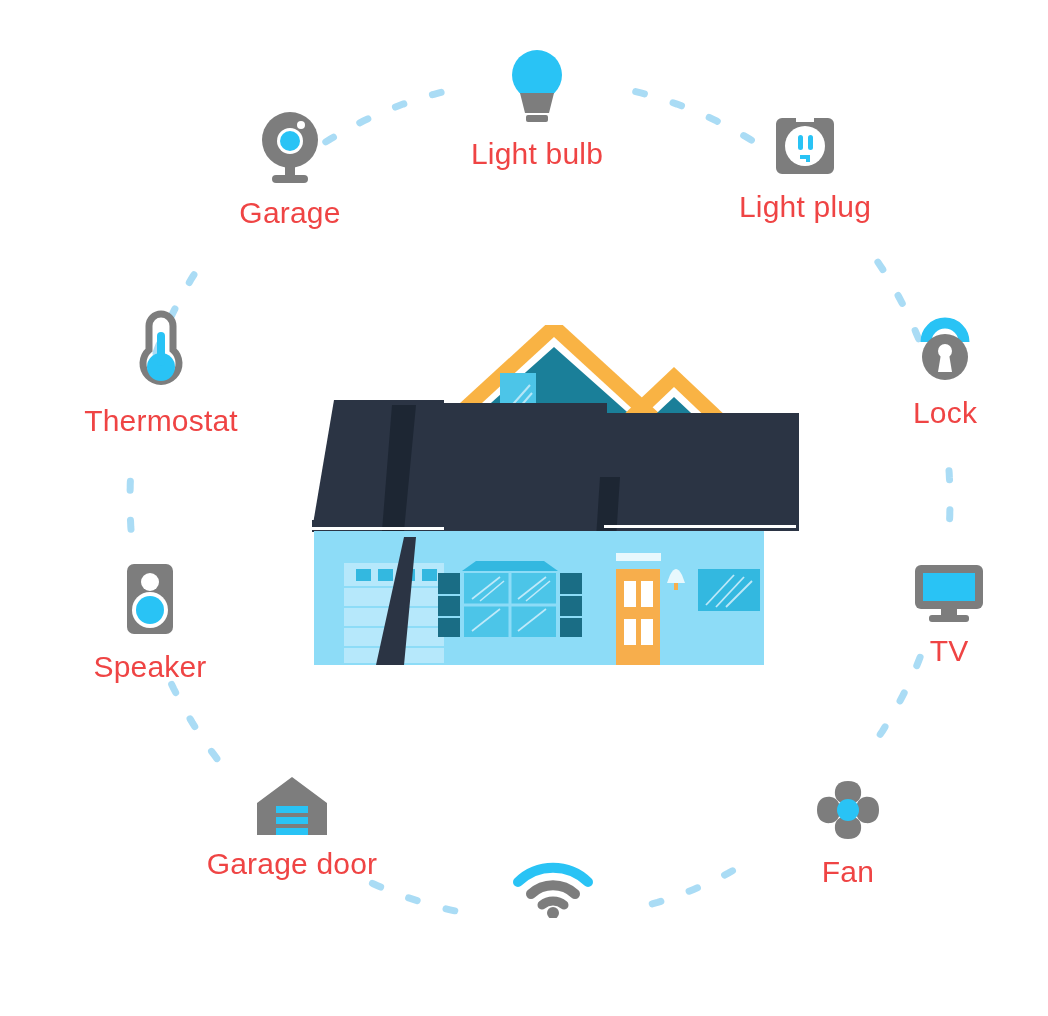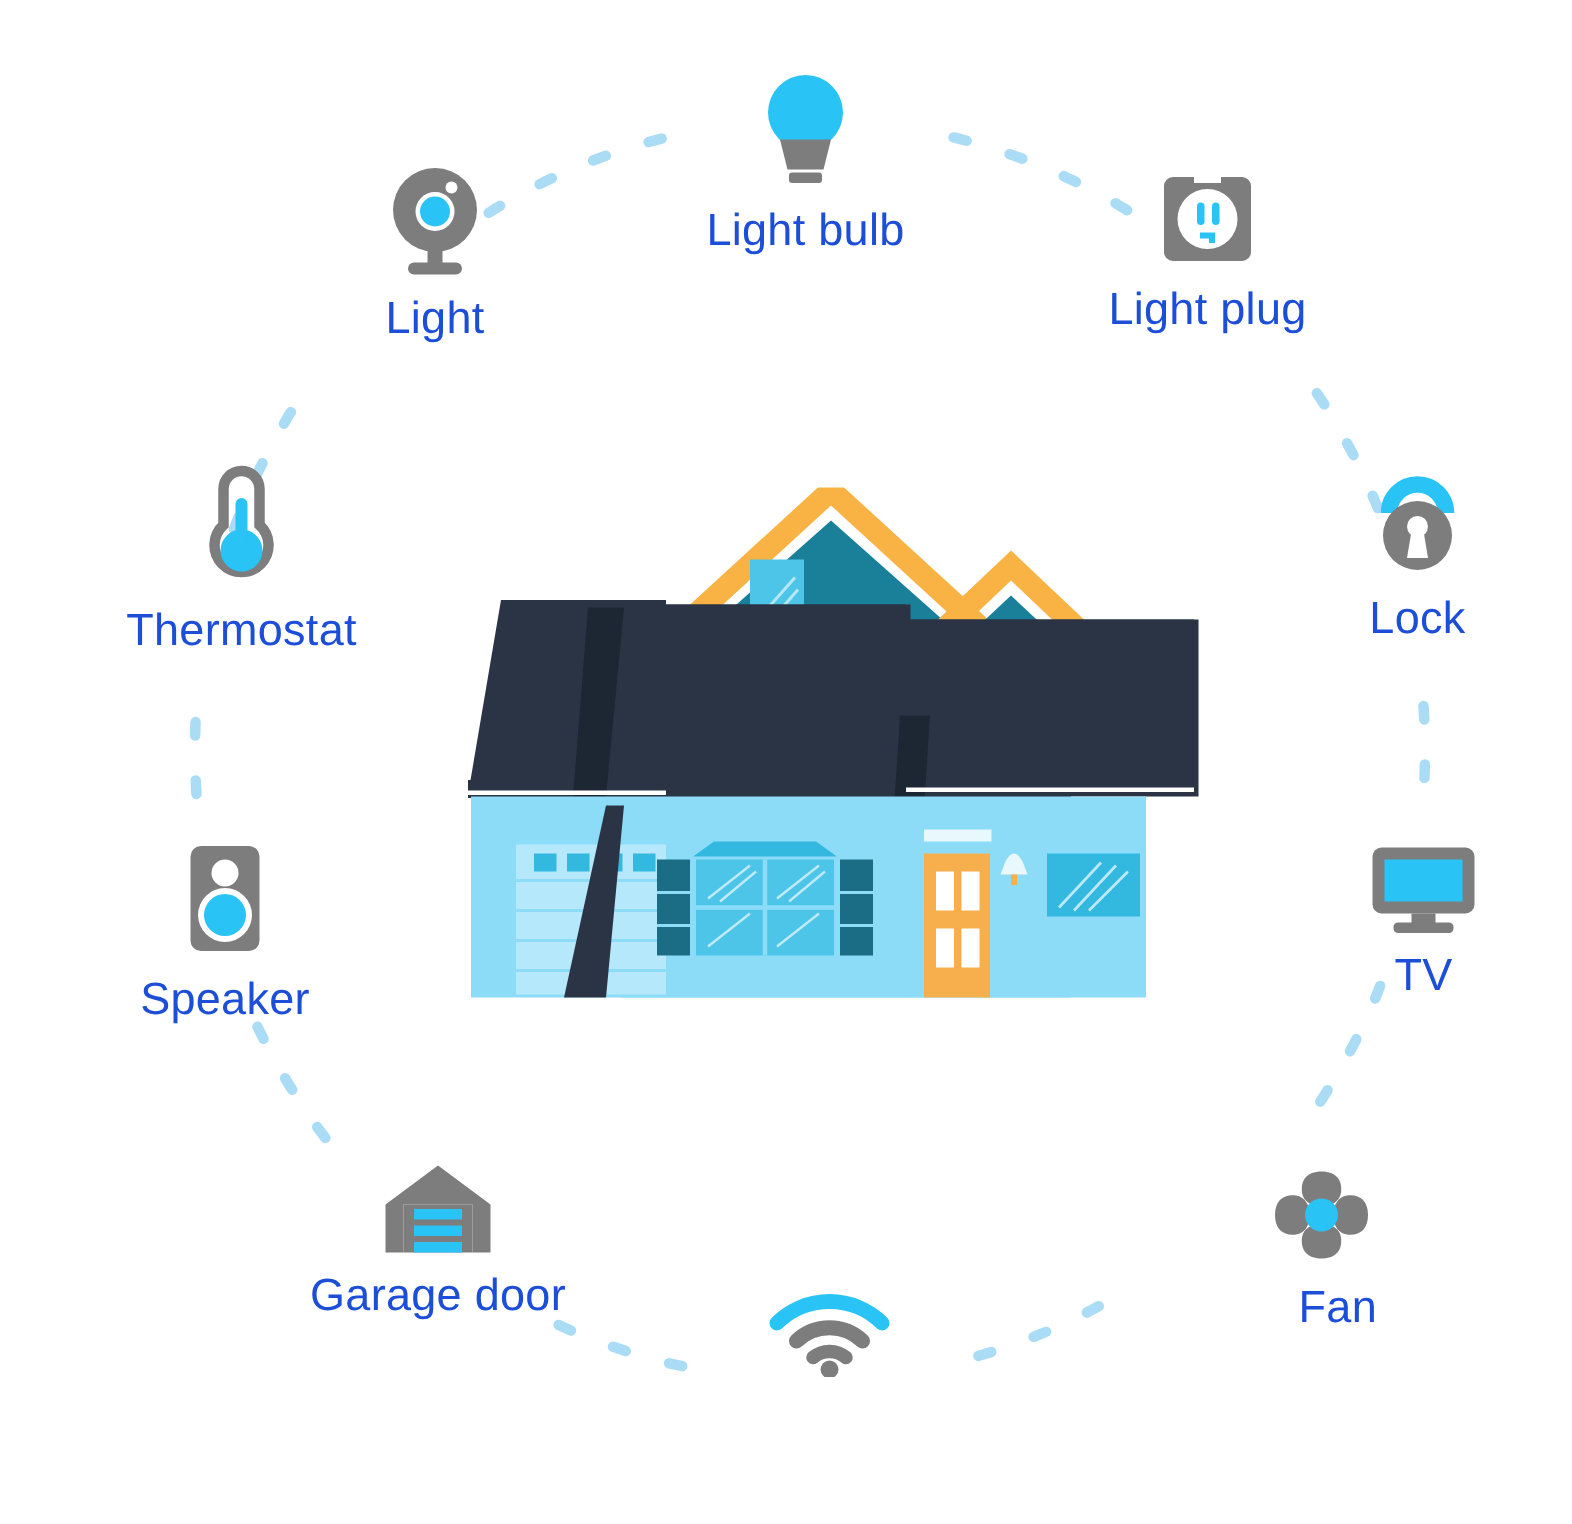--- a/index.html
+++ b/index.html
@@ -38,21 +38,21 @@
     display: block;
     margin: 0 auto;
     line-height: 0;
   }
   .node .label {
     display: block;
     margin-top: 10px;
     font-size: 30px;
     font-weight: 300;
     letter-spacing: 0.2px;
-    color: #1d4ed8;
+    color: #ef4444;
     white-space: nowrap;
     font-family: "Liberation Sans", sans-serif;
   }
   .house-wrap {
     position: absolute;
     left: 304px;
     top: 325px;
     width: 500px;
     height: 345px;
     line-height: 0;
@@ -211,21 +211,21 @@
     <span class="icon-wrap">
       <svg width="76" height="76" viewBox="0 0 76 76">
         <circle cx="38" cy="30" r="28" fill="#7d7d7d"></circle>
         <circle cx="38" cy="31" r="13" fill="#ffffff"></circle>
         <circle cx="38" cy="31" r="10" fill="#29c3f5"></circle>
         <circle cx="49" cy="15" r="4" fill="#ffffff"></circle>
         <rect x="33" y="55" width="10" height="12" fill="#7d7d7d"></rect>
         <rect x="20" y="65" width="36" height="8" rx="4" fill="#7d7d7d"></rect>
       </svg>
     </span>
-    <span class="label">Light</span>
+    <span class="label">Garage</span>
   </div>
 
   <div class="node" style="left:805px; top:110px;">
     <span class="icon-wrap">
       <svg width="66" height="70" viewBox="0 0 66 70">
         <path d="M10 8 h14 v4 h18 v-4 h14 a6 6 0 0 1 6 6 v44 a6 6 0 0 1 -6 6 h-46 a6 6 0 0 1 -6 -6 v-44 a6 6 0 0 1 6 -6 z" fill="#7d7d7d"></path>
         <circle cx="33" cy="36" r="20" fill="#ffffff"></circle>
         <rect x="26" y="25" width="5" height="15" rx="2.5" fill="#29c3f5"></rect>
         <rect x="36" y="25" width="5" height="15" rx="2.5" fill="#29c3f5"></rect>
         <path d="M28 45 h10 v7 h-4 v-3 h-6 z" fill="#29c3f5"></path>
@@ -289,21 +289,21 @@
         <g fill="#29c3f5">
           <rect x="21" y="31" width="32" height="7"></rect>
           <rect x="21" y="42" width="32" height="7"></rect>
           <rect x="21" y="53" width="32" height="7"></rect>
         </g>
       </svg>
     </span>
     <span class="label">Garage door</span>
   </div>
 
-  <div class="node" style="left:808px; top:775px;text-align:right;">
+  <div class="node" style="left:848px; top:775px;">
     <span class="icon-wrap">
       <svg width="74" height="70" viewBox="0 0 74 70">
         <g fill="#7d7d7d">
           <path d="M37 6 c10 0 14 6 13 14 c-1 6 -6 9 -13 9 c-7 0 -12 -3 -13 -9 c-1 -8 3 -14 13 -14 z"></path>
           <path d="M37 64 c-10 0 -14 -6 -13 -14 c1 -6 6 -9 13 -9 c7 0 12 3 13 9 c1 8 -3 14 -13 14 z"></path>
           <path d="M6 35 c0 -10 6 -14 14 -13 c6 1 9 6 9 13 c0 7 -3 12 -9 13 c-8 1 -14 -3 -14 -13 z"></path>
           <path d="M68 35 c0 10 -6 14 -14 13 c-6 -1 -9 -6 -9 -13 c0 -7 3 -12 9 -13 c8 -1 14 3 14 13 z"></path>
         </g>
         <circle cx="37" cy="35" r="11" fill="#29c3f5"></circle>
       </svg>

